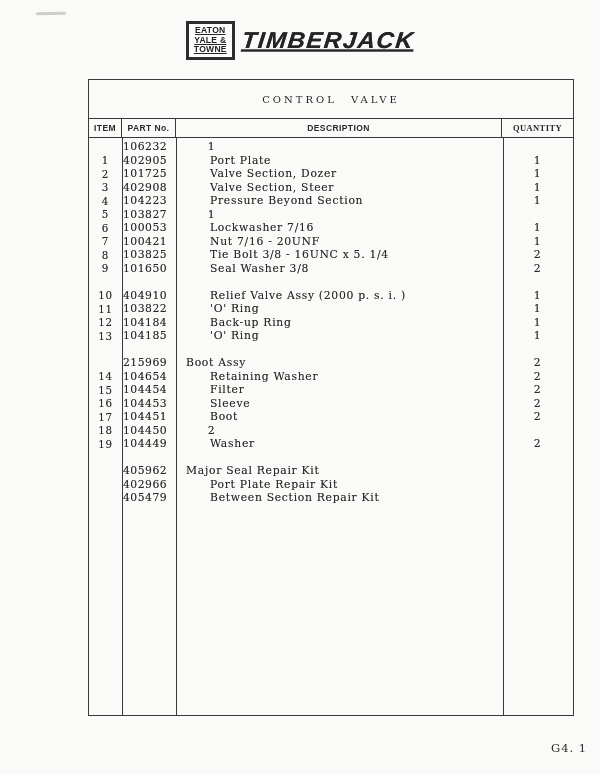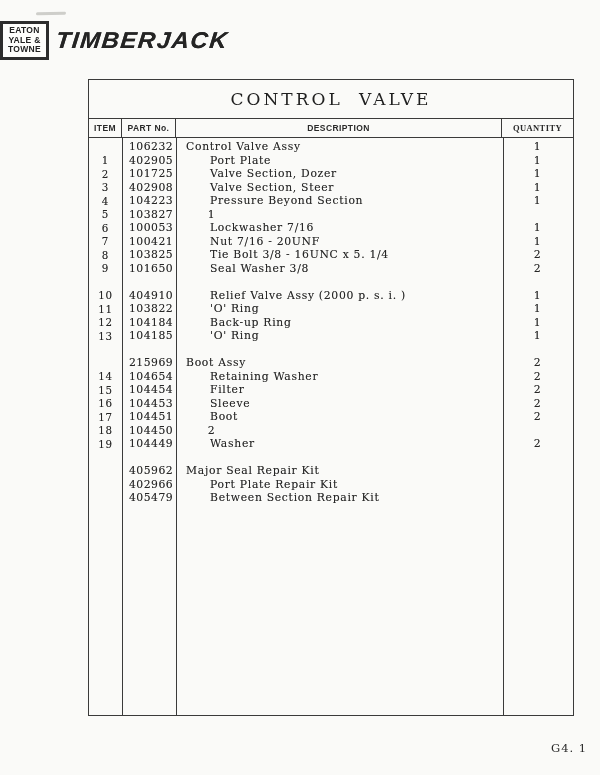--- a/index.html
+++ b/index.html
@@ -12,21 +12,21 @@
     overflow:hidden;
   }
   
   .smudge{
     position:absolute;left:36px;top:12px;width:30px;height:3px;
     background:#c6c6c2;border-radius:2px;transform:rotate(-1.5deg);opacity:.85;
   }
   
   .brand{
     position:absolute;top:21px;left:0;right:0;
-    display:flex;align-items:center;gap:7px;
+    display:flex;justify-content:center;align-items:center;gap:7px;text-decoration:underline;
   }
   .badge{
     border:3px solid #2d2d2d;
     padding:2px 5px;
     text-align:center;
     font-family:"Liberation Sans", sans-serif;
     font-weight:bold;
     font-size:8.5px;line-height:9.5px;letter-spacing:.3px;
     color:#222;
     background:#fdfdfb;
@@ -45,21 +45,21 @@
     width:486px;height:637px;
     border:1.5px solid #3a3a3a;
     box-sizing:border-box;
     display:flex;flex-direction:column;
     background:transparent;
   }
   .title-band{
     height:38px;flex:0 0 38px;
     display:flex;align-items:center;justify-content:center;
     border-bottom:1.5px solid #3a3a3a;
-    font-size:17px;letter-spacing:3px;word-spacing:8px;
+    font-size:10px;letter-spacing:3px;word-spacing:8px;
     color:#1f1f1f;
   }
   .head-band{
     height:18px;flex:0 0 18px;
     display:flex;align-items:stretch;
     border-bottom:1.5px solid #3a3a3a;
     font-family:"Liberation Sans", sans-serif;
     font-size:8.5px;font-weight:bold;letter-spacing:.4px;
     color:#2a2a2a;
   }
@@ -75,21 +75,21 @@
   .vline.v1{left:33px;}
   .vline.v2{left:87px;}
   .vline.v3{left:414px;}
   .trow{
     height:13.5px;display:flex;align-items:center;
     font-size:10.8px;letter-spacing:.7px;
     color:#262626;
     text-shadow:0 0 .4px rgba(30,30,30,.35);
   }
   .c-item{width:33px;text-align:center;font-size:10.3px;}
-  .c-part{width:54px;padding-left:7px;box-sizing:border-box;letter-spacing:.5px;}
+  .c-part{width:54px;padding-left:1px;box-sizing:border-box;letter-spacing:.5px;}
   .c-desc{flex:1;padding-left:10px;box-sizing:border-box;white-space:nowrap;}
   .c-desc.indent{padding-left:34px;}
   .c-qty{width:71px;text-align:center;}
   .page-num{
     position:absolute;left:551px;top:741px;
     font-size:11.5px;letter-spacing:1px;color:#2a2a2a;
   }
 </style>
 </head>
 <body>
@@ -117,21 +117,20 @@
       <div class="hc hc-qty">QUANTITY</div>
     </div>
 
     <div class="tbody">
       <div class="vline v1"></div>
       <div class="vline v2"></div>
       <div class="vline v3"></div>
     <div class="trow">
     <div class="c-item"></div>
     <div class="c-part">106232</div>
-    <div class="c-desc">Control Valve Assy</div>
     <div class="c-qty">1</div>
   </div>
         <div class="trow">
     <div class="c-item">1</div>
     <div class="c-part">402905</div>
     <div class="c-desc indent">Port Plate</div>
     <div class="c-qty">1</div>
   </div>
         <div class="trow">
     <div class="c-item">2</div>

